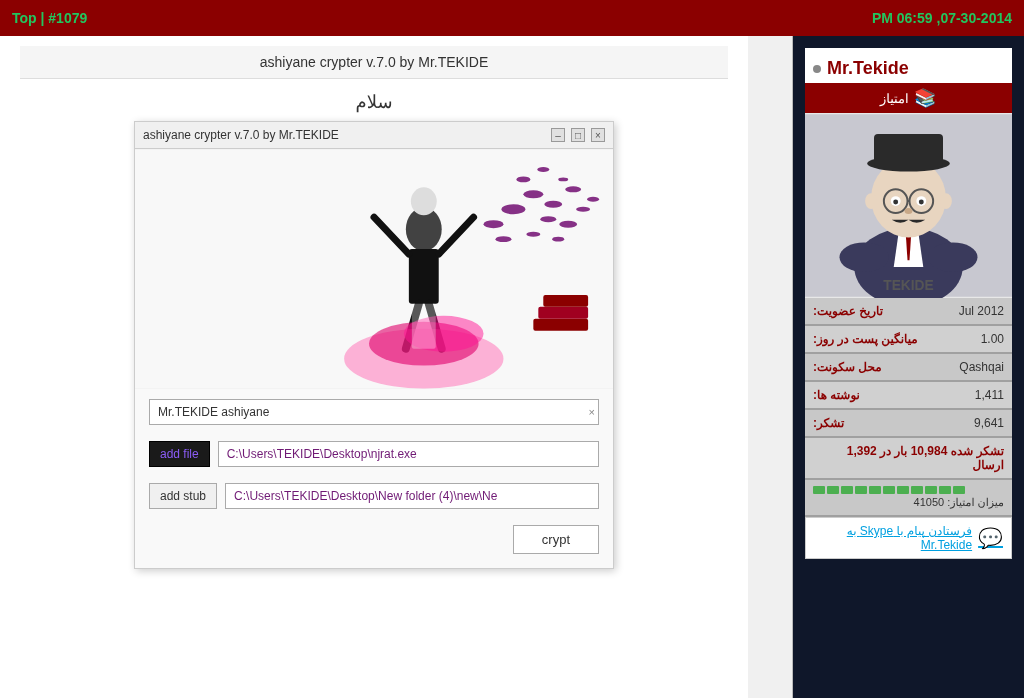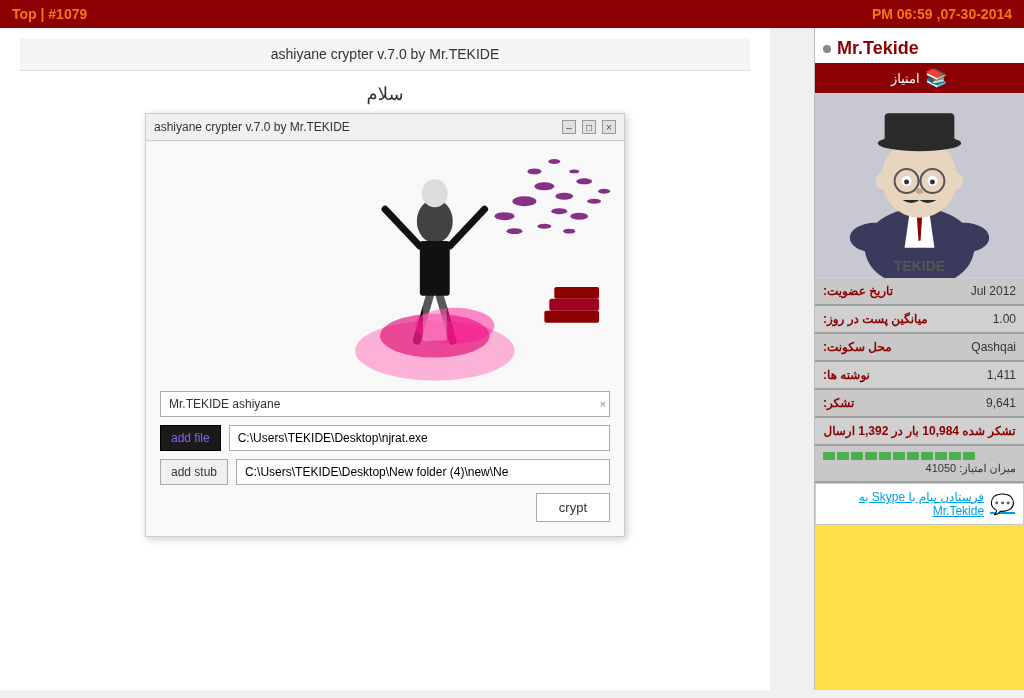--- a/index.html
+++ b/index.html
@@ -8,22 +8,22 @@
       background: #f0f0f0;
       width: 1024px;
       height: 698px;
       overflow: hidden;
       position: relative;
     }
 
     
     #top-bar {
       background: #8b0000;
-      color: #f97316;
-      height: 28px;
+      color: #22c55e;
+      height: 36px;
       display: flex;
       align-items: center;
       justify-content: space-between;
       padding: 0 12px;
       font-size: 14px;
       font-weight: bold;
     }
 
     
     #main {
@@ -122,30 +122,30 @@
 
     
     #window-form {
       padding: 10px 14px 14px 14px;
       background: #f9f9f9;
     }
 
     .form-row {
       display: flex;
       align-items: center;
-      margin-bottom: 8px;
+      margin-bottom: 16px;
       gap: 8px;
     }
 
     .form-input {
       flex: 1;
       border: 1px solid #aaa;
       padding: 5px 8px;
       font-size: 12px;
-      color: #000000;
+      color: #701a75;
       background: #fff;
     }
 
     .input-wrapper {
       flex: 1;
       position: relative;
     }
 
     .input-wrapper input {
       width: 100%;
@@ -191,31 +191,31 @@
     .crypt-row {
       display: flex;
       justify-content: flex-end;
       margin-top: 4px;
     }
 
     .crypt-btn {
       background: #fff;
       color: #333;
       border: 1px solid #aaa;
-      padding: 6px 22px;
+      padding: 6px 28px;
       font-size: 13px;
       cursor: pointer;
     }
 
     
     #sidebar {
-      width: 210px;
-      background: #fde047;
+      width: 232px;
+      background: #0f172a;
       border-left: 1px solid #bbb;
-      padding: 0;
+      padding: 12px;
       overflow-y: auto;
     }
 
     #sidebar-username {
       background: #fff;
       padding: 10px 8px 4px 8px;
       display: flex;
       align-items: center;
       gap: 6px;
     }

